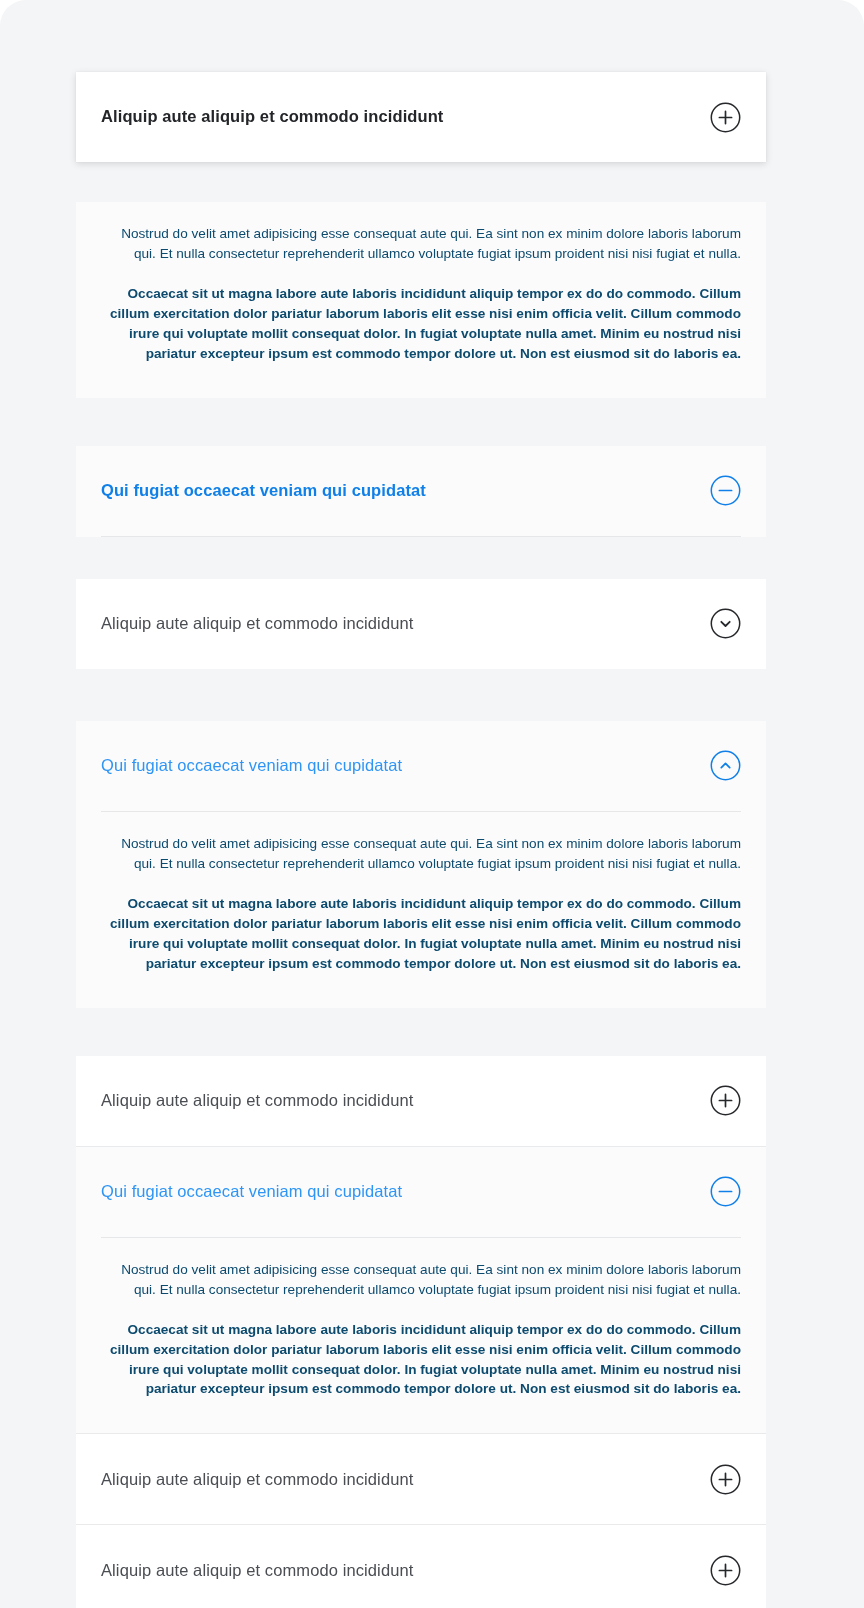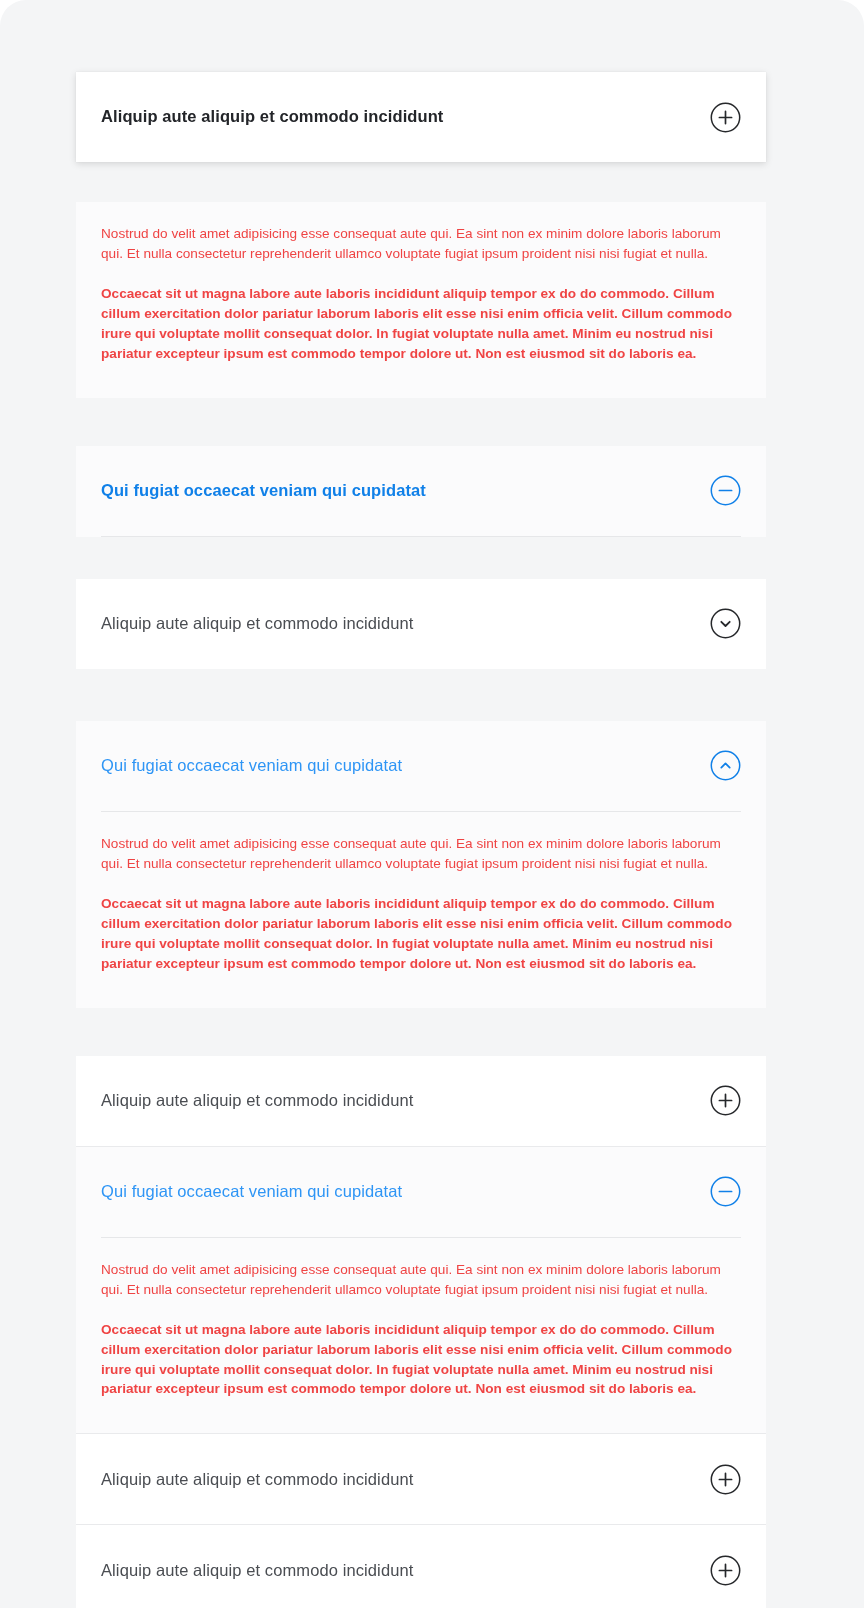--- a/index.html
+++ b/index.html
@@ -29,20 +29,21 @@
     left: 76px;
     top: 72px;
     width: 690px;
   }
 
   
   .card {
     width: 690px;
     background: #ffffff;
     box-sizing: border-box;
+    text-align: right;
   }
   .card.shadow {
     box-shadow: 0 2px 7px rgba(0,0,0,0.13), 0 0 1px rgba(0,0,0,0.08);
   }
   .card.tinted {
     background: #fbfbfc;
   }
 
   
   .acc-header {
@@ -91,21 +92,21 @@
   
   .acc-body {
     background: #fbfbfc;
     padding: 22px 25px 34px 25px;
     box-sizing: border-box;
   }
   .acc-body p {
     margin: 0 0 20px 0;
     font-size: 13.6px;
     line-height: 1.47;
-    color: #ef4444;
+    color: #0c4a6e;
     letter-spacing: 0.01px;
   }
   .acc-body p:last-child { margin-bottom: 0; font-weight: bold; }
   .gap-40 { height: 40px; }
   .gap-42 { height: 42px; }
   .gap-48 { height: 48px; }
   .gap-52 { height: 52px; }
 </style>
 </head>
 <body>

